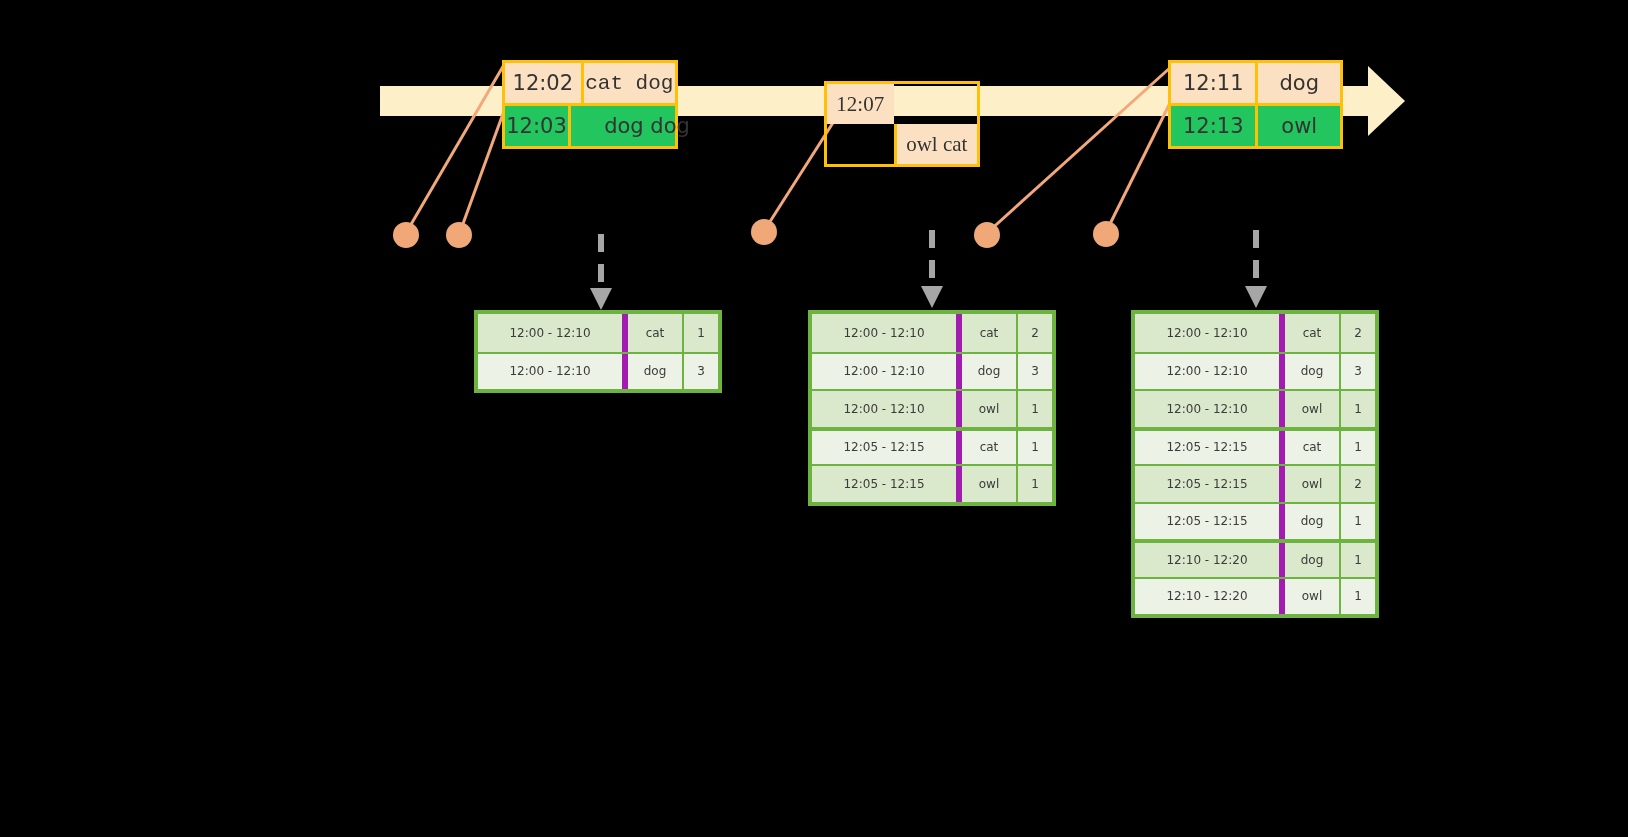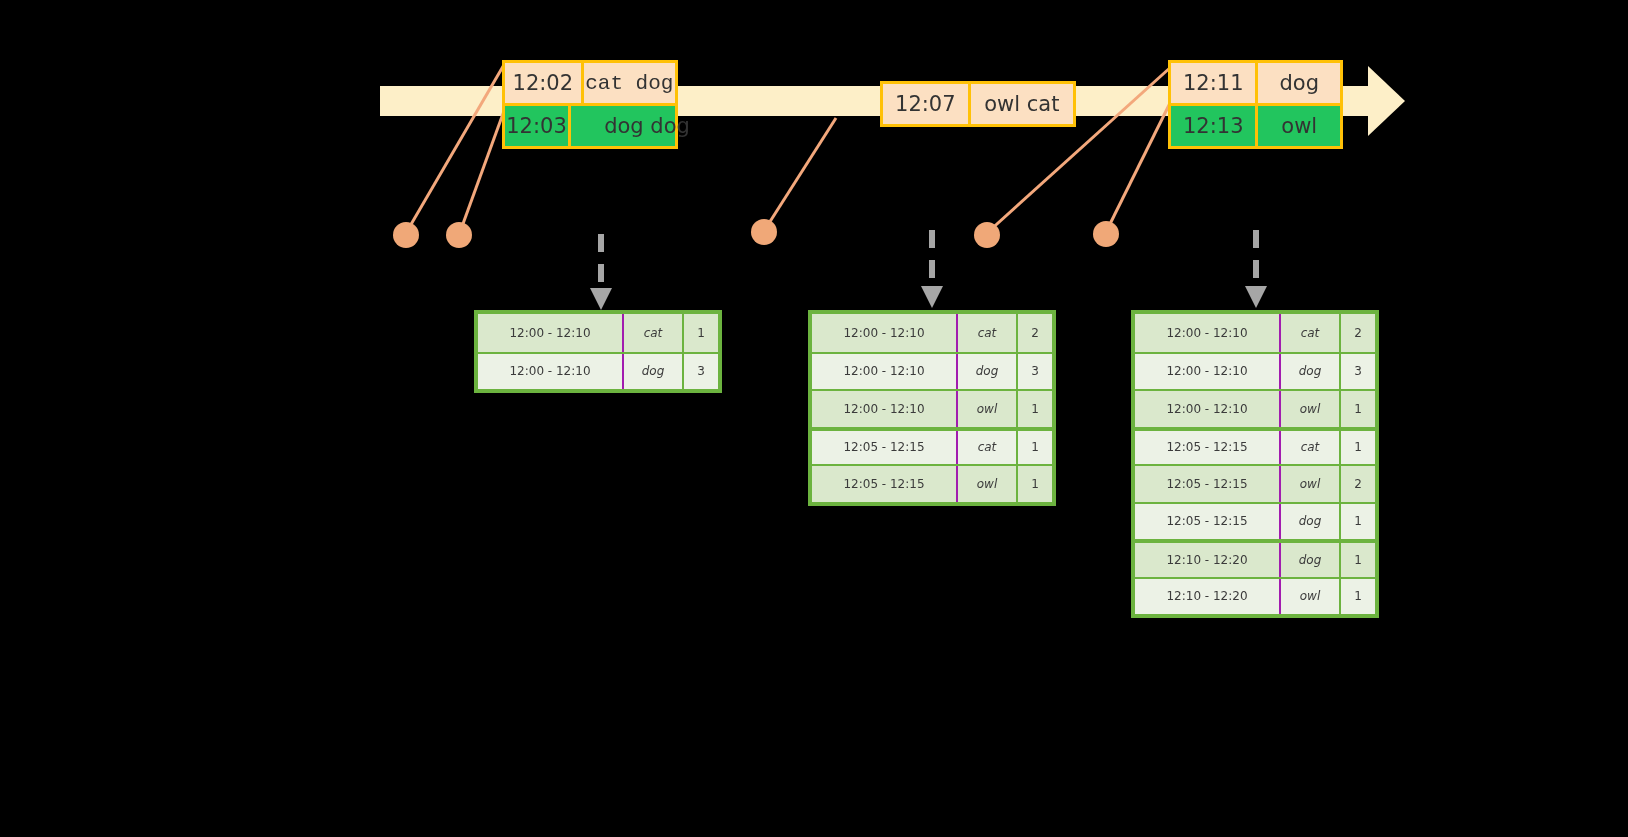--- a/index.html
+++ b/index.html
@@ -49,21 +49,21 @@
   .res-cell{
     box-sizing:border-box;
     display:flex;align-items:center;justify-content:center;
     color:#3b3b3b;
     font-size:12px;
     white-space:nowrap;
   }
   .res-row.dark .res-cell{background:#DAE8CC;}
   .res-row.light .res-cell{background:#ECF2E6;}
   .res-cell.rng{flex:0 0 auto;}
-  .res-cell.word{border-left:2px solid #a21caf;flex:0 0 auto;font-style:italic;}
+  .res-cell.word{border-left:6px solid #a21caf;flex:0 0 auto;}
   .res-cell.cnt{border-left:2px solid #6CB33F;flex:0 0 auto;}
 </style>
 </head>
 <body>
 
 <div id="stage">
 
   <svg class="layer" viewBox="0 0 1628 837">
 
     <g>
@@ -104,24 +104,24 @@
     <div class="evt-row dark">
       <div class="evt-cell time">12:02</div>
       <div class="evt-cell word" style="width:107px;font-family:Liberation Mono, monospace;">cat dog</div>
     </div>
     <div class="evt-row light">
       <div class="evt-cell time">12:03</div>
       <div class="evt-cell word" style="width:107px;padding-left:48px;">dog dog</div>
     </div>
   </div>
 
-  <div class="evt-box" style="left:880px;top:81px;width:196px;">
+  <div class="evt-box" style="left:824px;top:81px;width:156px;font-family:Liberation Serif, serif;">
     <div class="evt-row dark">
       <div class="evt-cell time">12:07</div>
-      <div class="evt-cell word" style="width:107px;">owl cat</div>
+      <div class="evt-cell word" style="width:107px;margin-top:40px;">owl cat</div>
     </div>
   </div>
 
   <div class="evt-box" style="left:1168px;top:60px;width:175px;">
     <div class="evt-row dark">
       <div class="evt-cell time">12:11</div>
       <div class="evt-cell word" style="width:86px;">dog</div>
     </div>
     <div class="evt-row light">
       <div class="evt-cell time">12:13</div>

